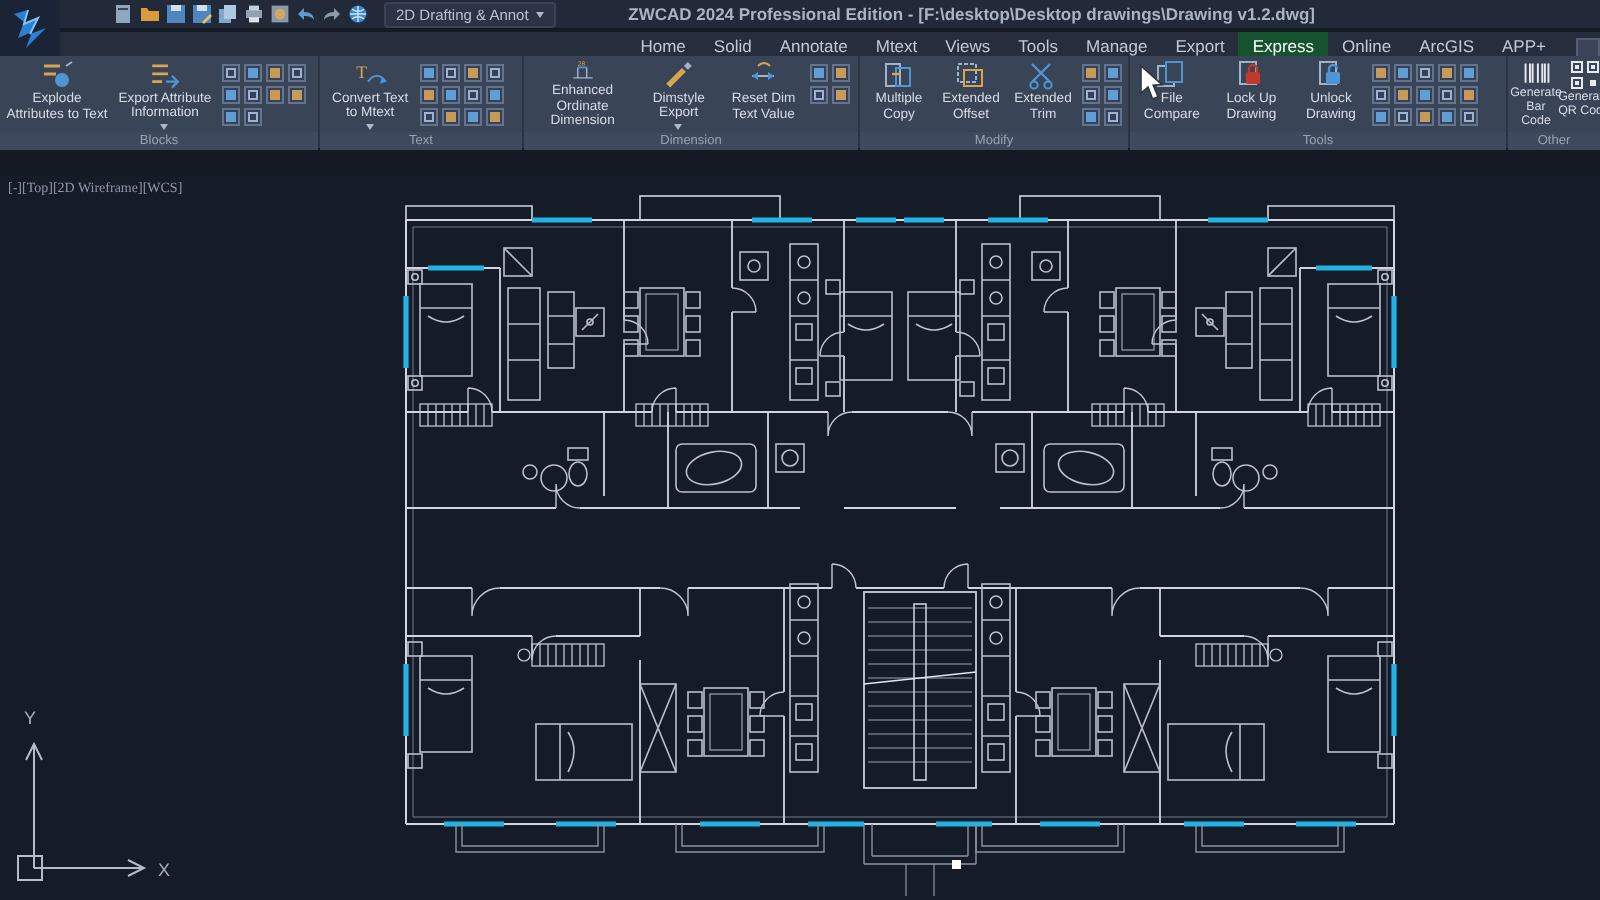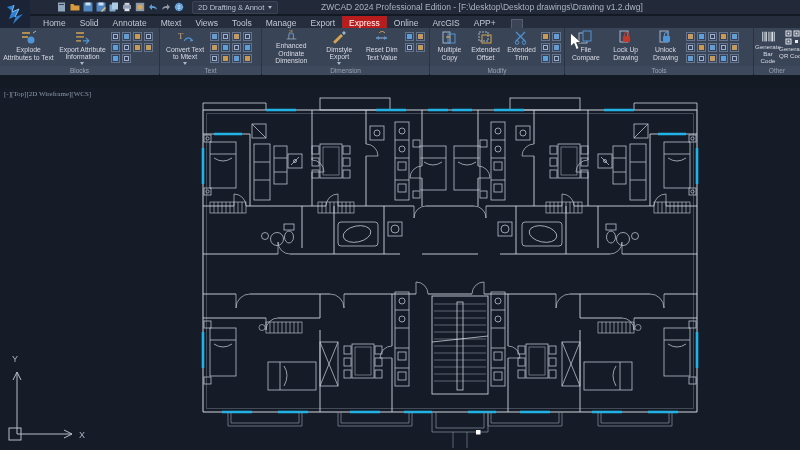--- a/index.html
+++ b/index.html
@@ -8,26 +8,26 @@
        background:#131a24;-webkit-font-smoothing:antialiased;}
   
   .titlebar{position:absolute;left:0;top:0;width:800px;height:14px;background:#222938;
             display:flex;align-items:center;margin-left:24px;}
   .logo{position:absolute;left:0;top:0;width:30px;height:28px;background:#1b2436;z-index:5;
         display:flex;align-items:center;justify-content:center;}
   .qat{display:flex;align-items:center;gap:3px;margin-left:33px;}
   .qicon{width:10px;height:10px;border-radius:1px;position:relative;}
   .workspace{margin-left:8px;background:#2b3345;border:1px solid #3a4356;border-radius:2px;
              padding:0 5px;height:11px;display:flex;align-items:center;gap:4px;color:#b9c3d2;font-size:7.5px;}
-  .wintitle{position:absolute;left:50%;transform:translateX(-32%);top:2px;color:#aab3c2;font-size:8.5px;white-space:nowrap;}
+  .wintitle{position:absolute;left:50%;transform:translateX(-32%);top:2px;color:#aab3c2;font-size:8.5px;white-space:nowrap;font-weight:bold;}
   
   .menubar{position:absolute;left:0;top:16px;width:800px;height:14px;background:#262e3d;
-           display:flex;align-items:stretch;padding-left:36px;box-sizing:border-box;}
+           display:flex;align-items:stretch;padding-left:36px;box-sizing:border-box;justify-content:flex-end;}
   .menu-item{display:flex;align-items:center;padding:0 7px;color:#c2cad6;font-size:8.5px;cursor:default;}
-  .menu-item.active{background:#b91c1c;color:#fff;}
+  .menu-item.active{background:#14532d;color:#fff;}
   .ribbon-opt{width:10px;height:8px;background:#3a4456;border:1px solid #555f72;margin:3px 0 0 8px;}
   
   .ribbon{position:absolute;left:0;top:28px;width:800px;height:46px;background:#3a4457;
           display:flex;}
   .panel{display:flex;flex-direction:column;box-sizing:border-box;border-right:1px solid #2b3344;}
   .panel-body{flex:1;display:flex;align-items:flex-start;padding:1px 2px 0 2px;gap:1px;}
   .panel-label{height:9px;background:#3f495d;color:#98a3b4;font-size:6.5px;text-align:center;line-height:9px;}
   .bigbtn{display:flex;flex-direction:column;align-items:center;justify-content:flex-start;
           height:35px;padding:1px 1px;border-radius:2px;cursor:default;}
   .bigbtn .blabel{font-size:6.8px;line-height:1.12;text-align:center;color:#d7dce4;margin-top:1px;}

